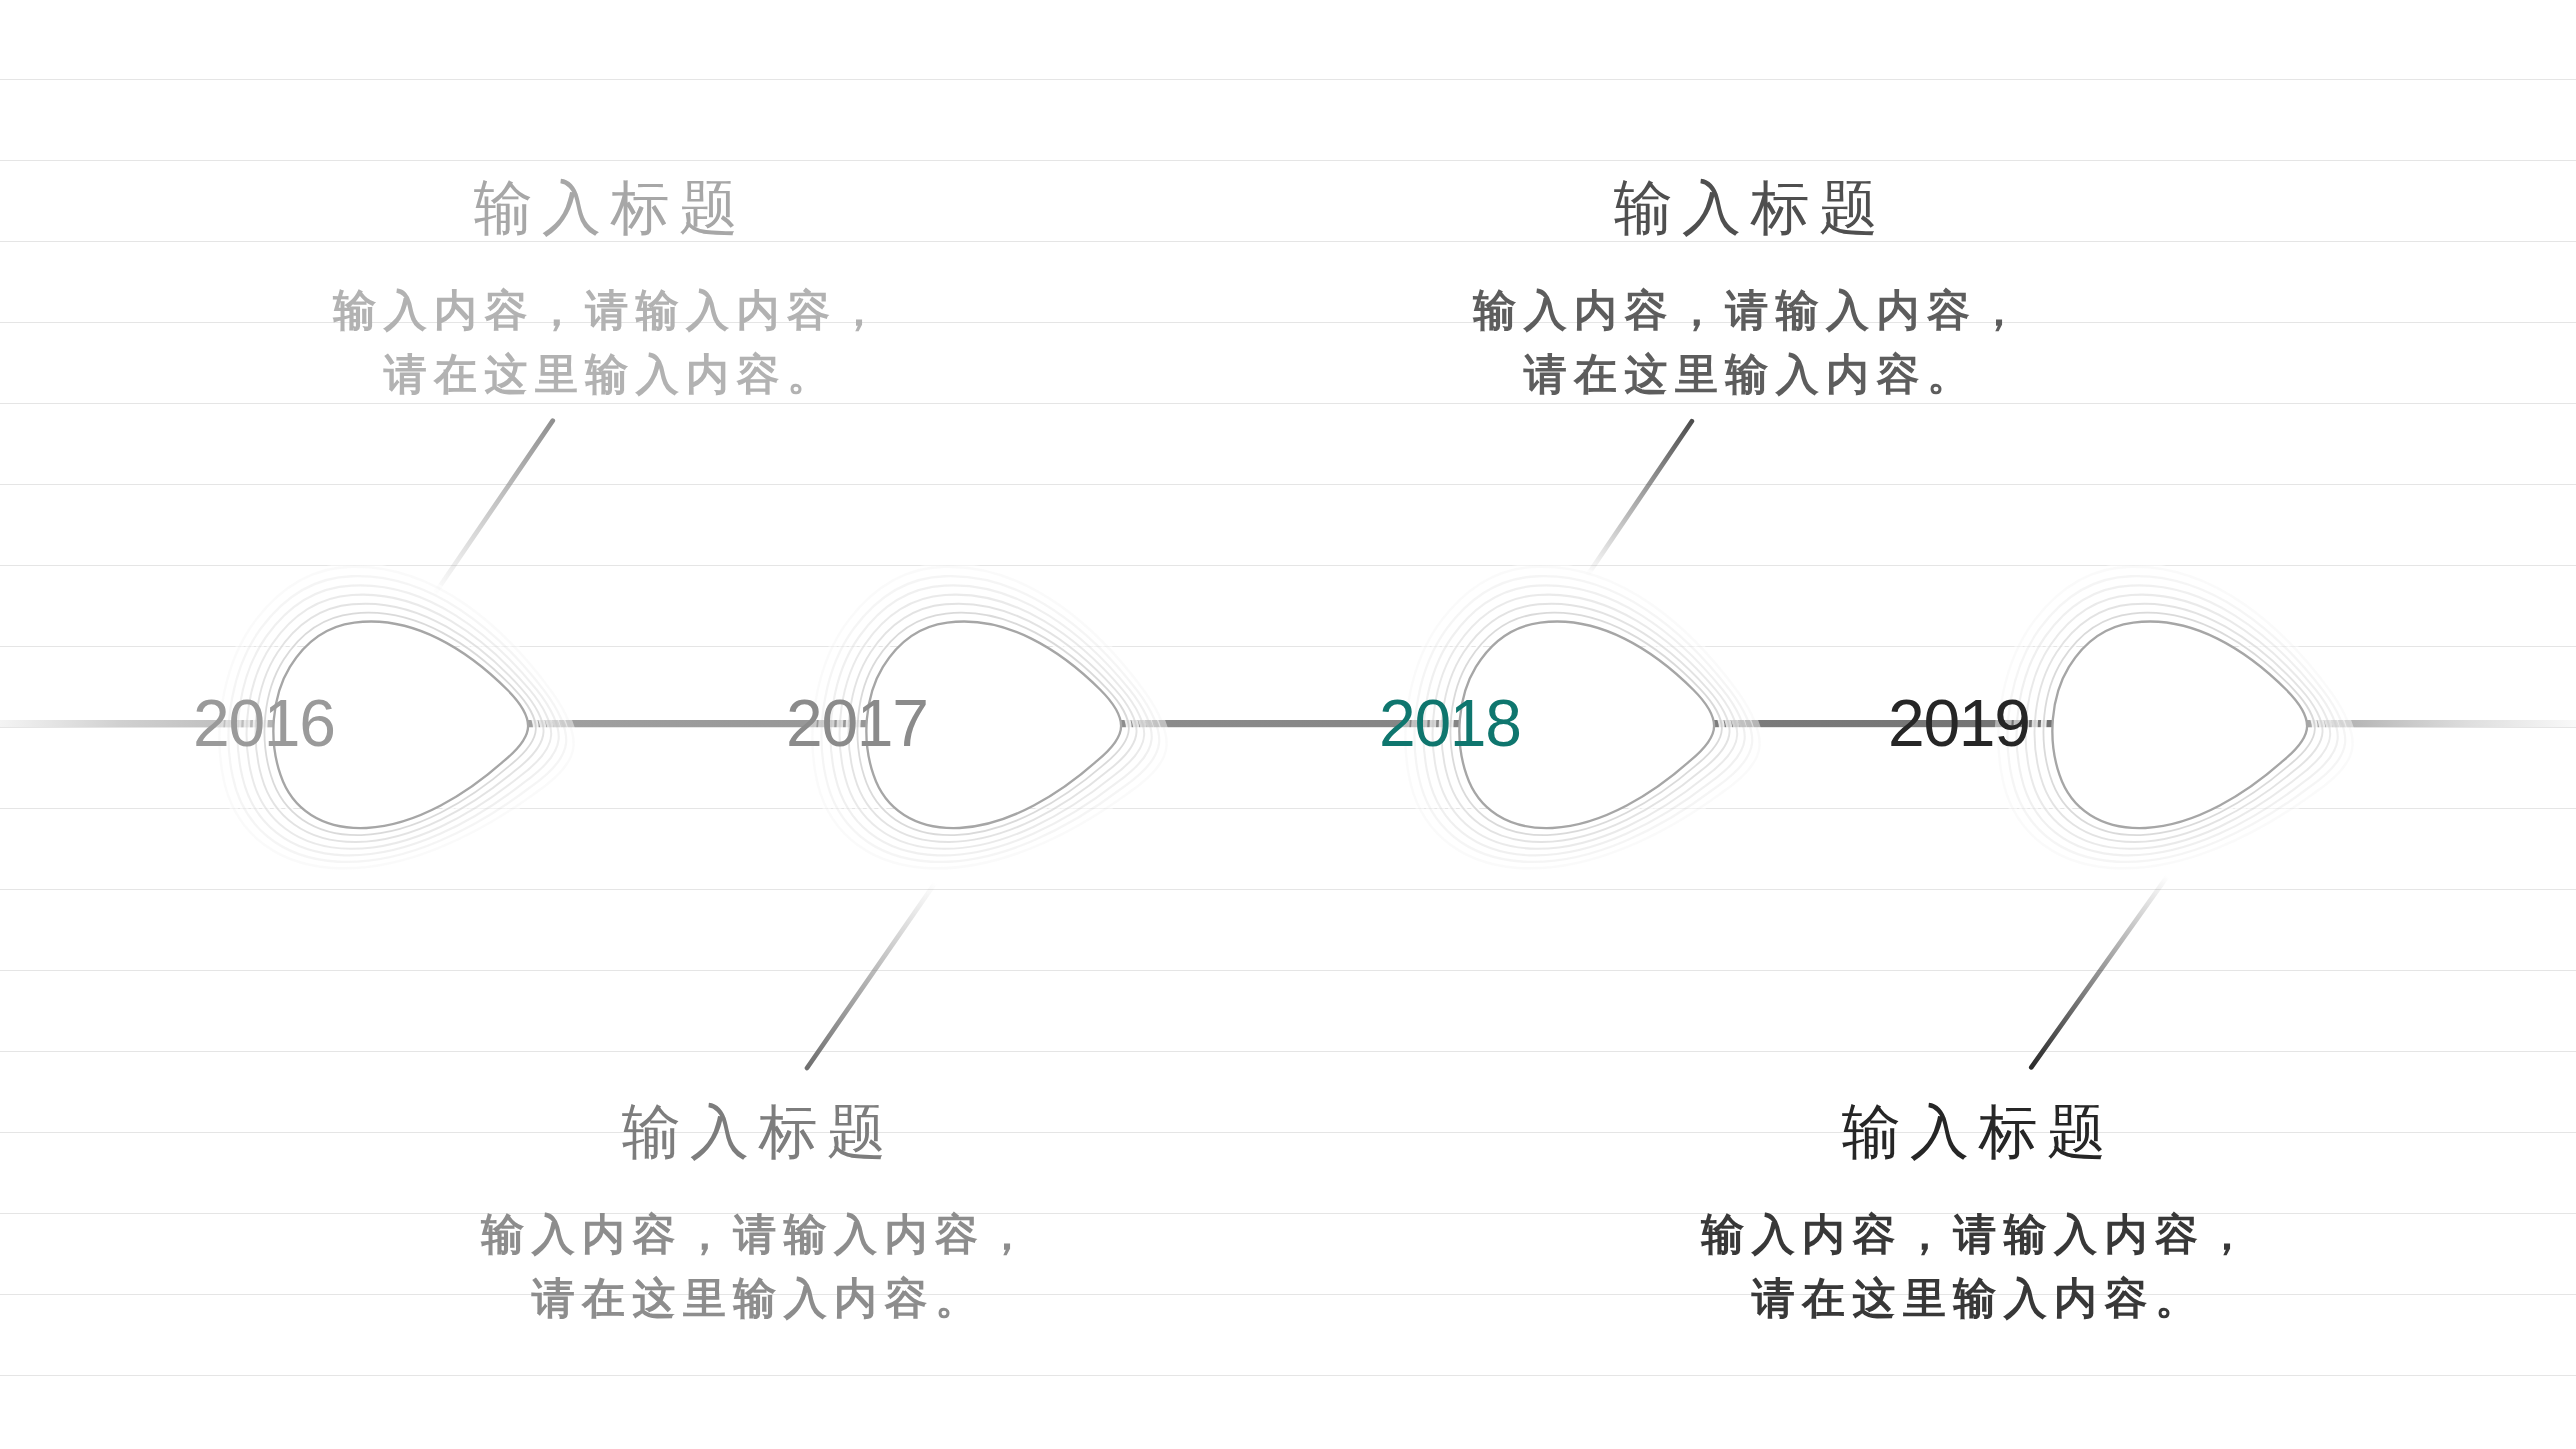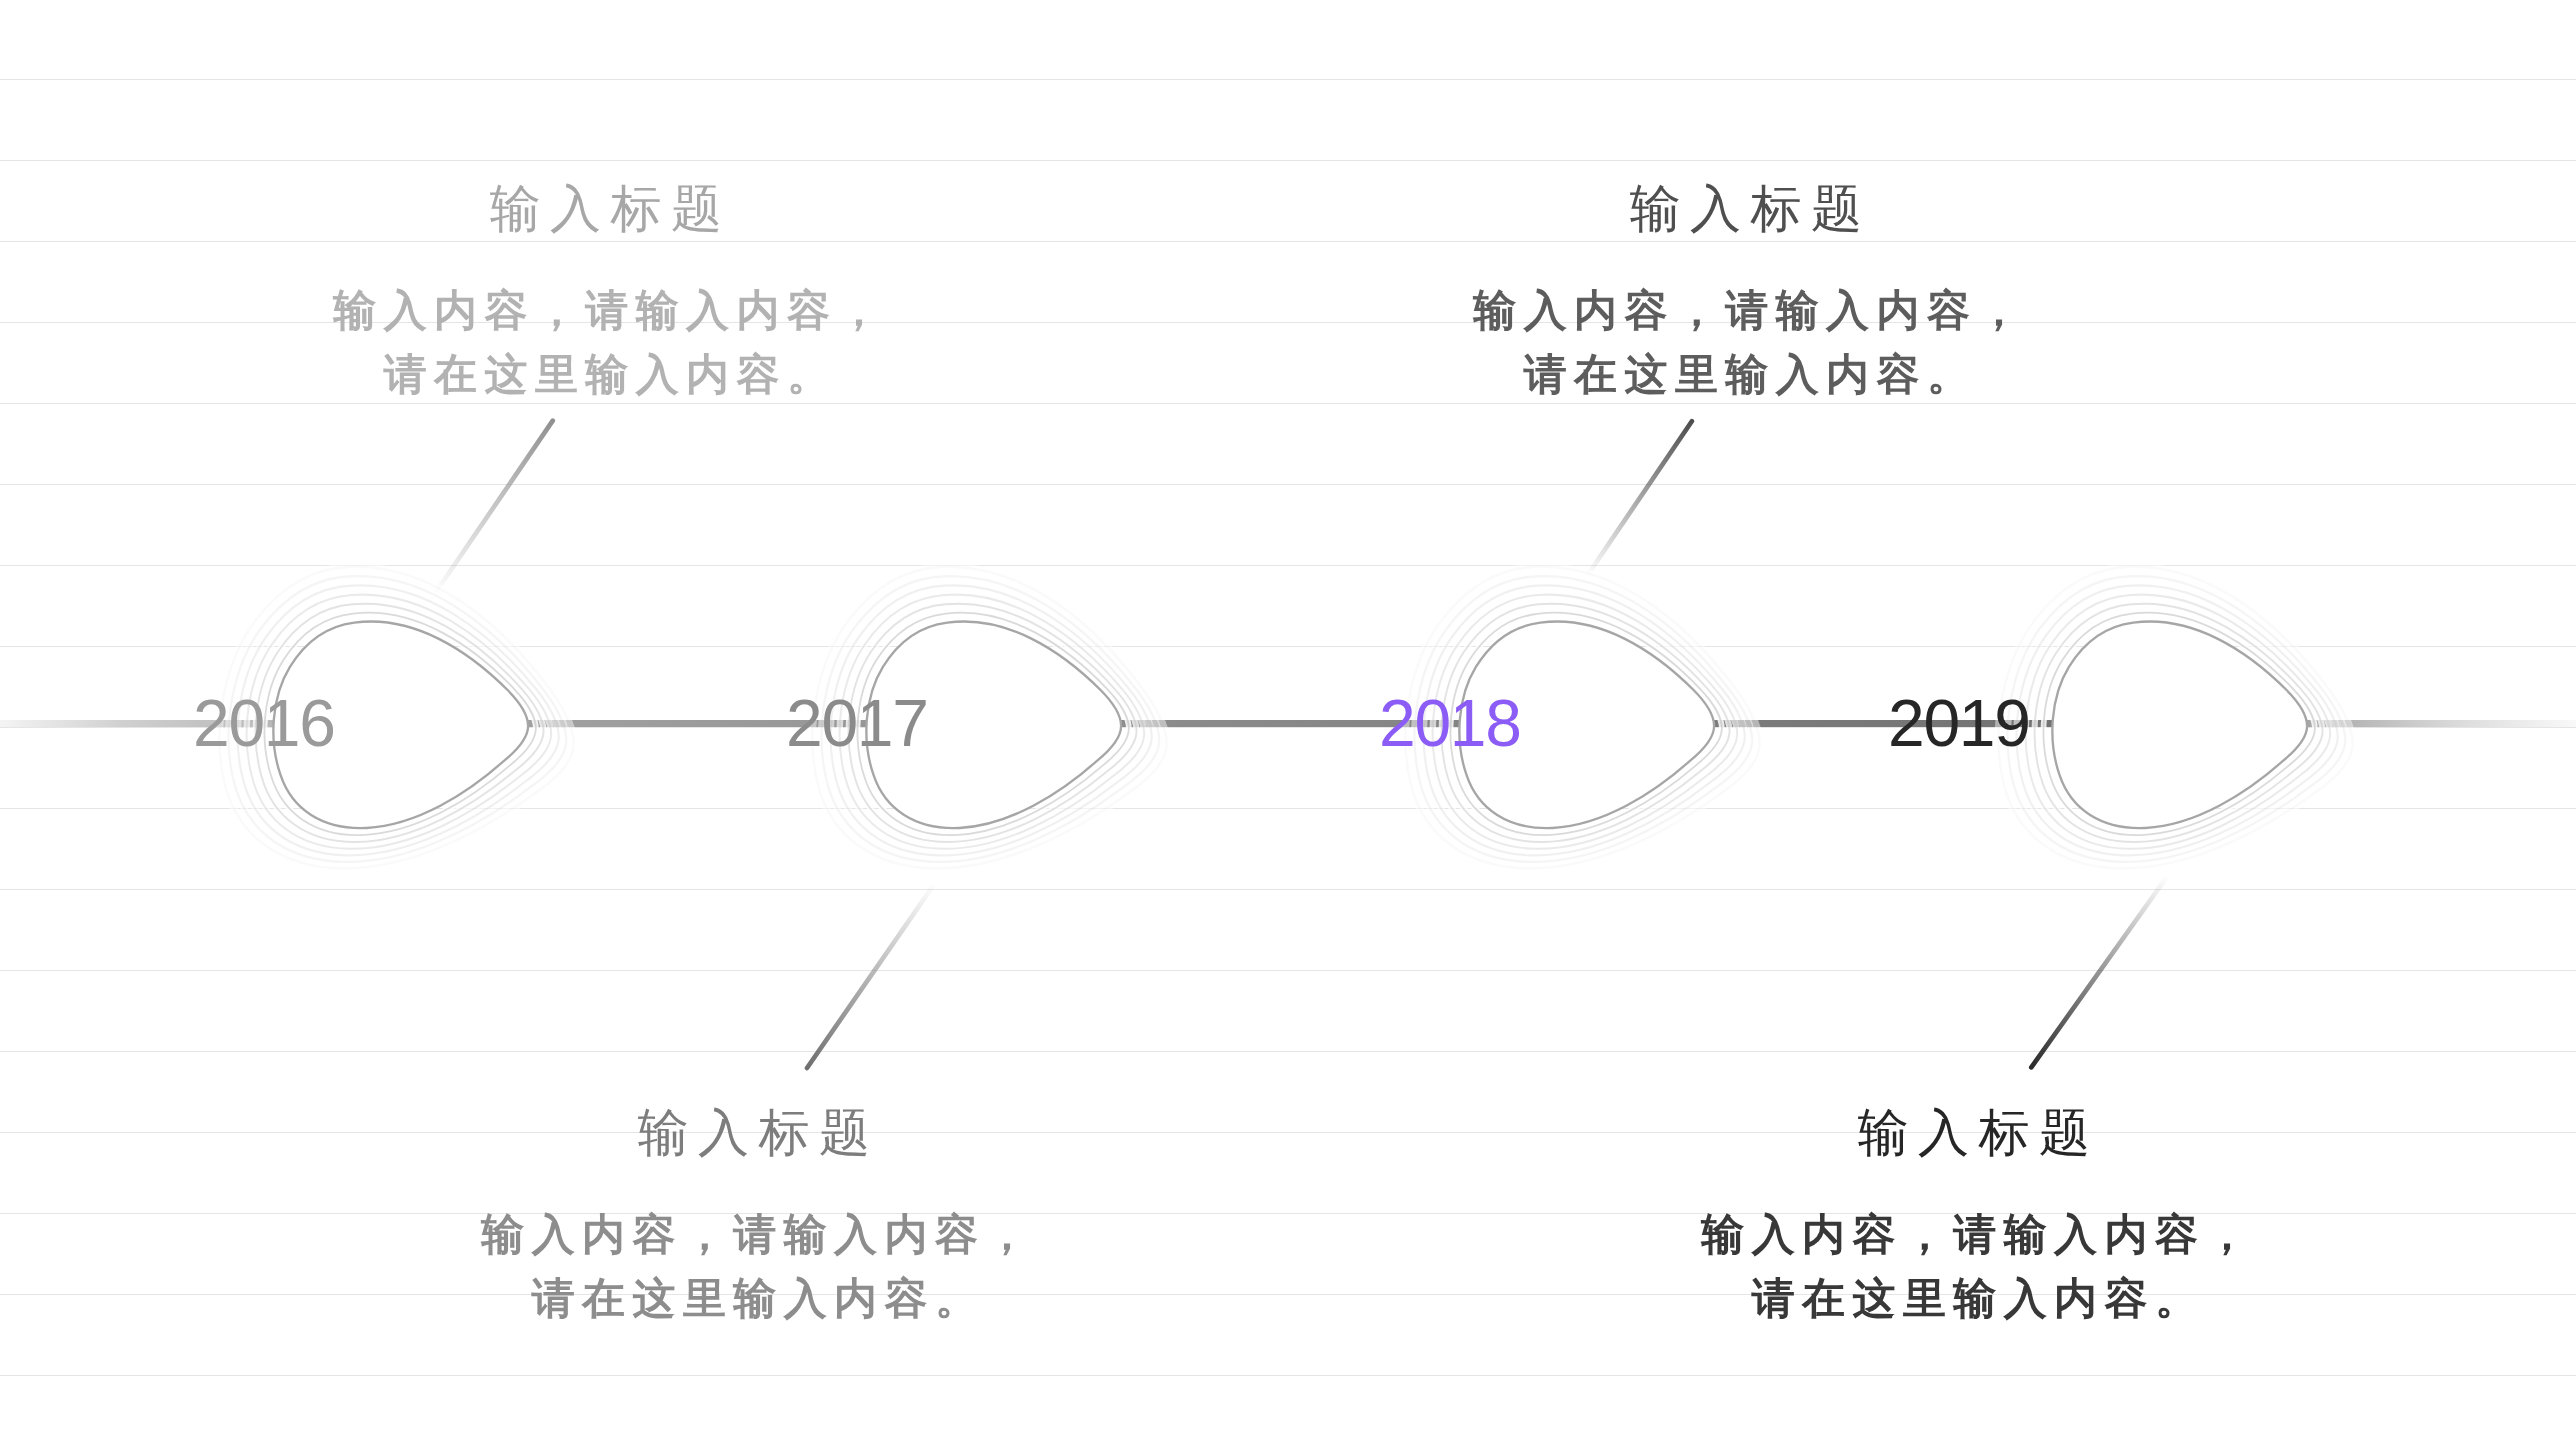--- a/index.html
+++ b/index.html
@@ -23,21 +23,21 @@
   .overlay-svg{position:absolute;left:0;top:0;width:2576px;height:1449px;}
 
   .node-svg{position:absolute;width:416px;height:416px;top:518px;}
   .node-2016{left:200px;} .node-2017{left:793px;} .node-2018{left:1386px;} .node-2019{left:1979px;}
 
   .year{position:absolute;width:416px;top:683px;height:81px;line-height:81px;
         text-align:left;font-size:66px;letter-spacing:-1.3px;color:#888;}
   .year-2016{left:193px;} .year-2017{left:786px;} .year-2018{left:1379px;} .year-2019{left:1888px;}
 
   .tblock{position:absolute;width:805px;text-align:center;}
-  .tblock .title{font-size:51px;line-height:81px;letter-spacing:9.4px;font-weight:400;}
+  .tblock .title{font-size:59px;line-height:81px;letter-spacing:9.4px;font-weight:400;}
   .tblock .body{margin-top:29px;font-size:43px;line-height:64px;letter-spacing:7.4px;font-weight:700;}
   .tblock-1{left:208px;top:168px;}
   .tblock-2{left:1348px;top:168px;}
   .tblock-3{left:356px;top:1092px;}
   .tblock-4{left:1576px;top:1092px;}
 </style>
 </head>
 <body>
 
 <div id="canvas">
@@ -146,21 +146,21 @@
       <use href="#blob" transform="translate(310 308) rotate(2.4) scale(1.13 1.156) translate(-310 -308)" stroke="#ffffff" stroke-width="8" opacity="0.75"></use>
       <use href="#blob" transform="translate(310 308) rotate(2.4) scale(1.13 1.156) translate(-310 -308)" stroke="#b5b5b5" stroke-width="2.5" opacity="0.38"></use>
       <use href="#blob" transform="translate(310 308) rotate(1.2) scale(1.065 1.078) translate(-310 -308)" stroke="#ffffff" stroke-width="8" opacity="0.85"></use>
       <use href="#blob" transform="translate(310 308) rotate(1.2) scale(1.065 1.078) translate(-310 -308)" stroke="#b5b5b5" stroke-width="2.5" opacity="0.5"></use>
     </g>
     <use href="#blob" fill="#ffffff" stroke="#a6a6a6" stroke-width="3.5"></use>
   </svg>
 
   <div class="year year-2016" style="color: rgb(154, 154, 154);">2016</div>
   <div class="year year-2017" style="color: rgb(139, 139, 139);">2017</div>
-  <div class="year year-2018" style="color: #8b5cf6;">2018</div>
+  <div class="year year-2018" style="color: #0f766e;">2018</div>
   <div class="year year-2019" style="color: rgb(38, 38, 38);">2019</div>
 
   <div class="tblock tblock-1">
     <div class="title" style="color: rgb(167, 167, 167);">输入标题</div>
     <div class="body" style="color: rgb(178, 178, 178);">
       <div>输入内容，请输入内容，</div>
       <div>请在这里输入内容。</div>
     </div>
   </div>
 

